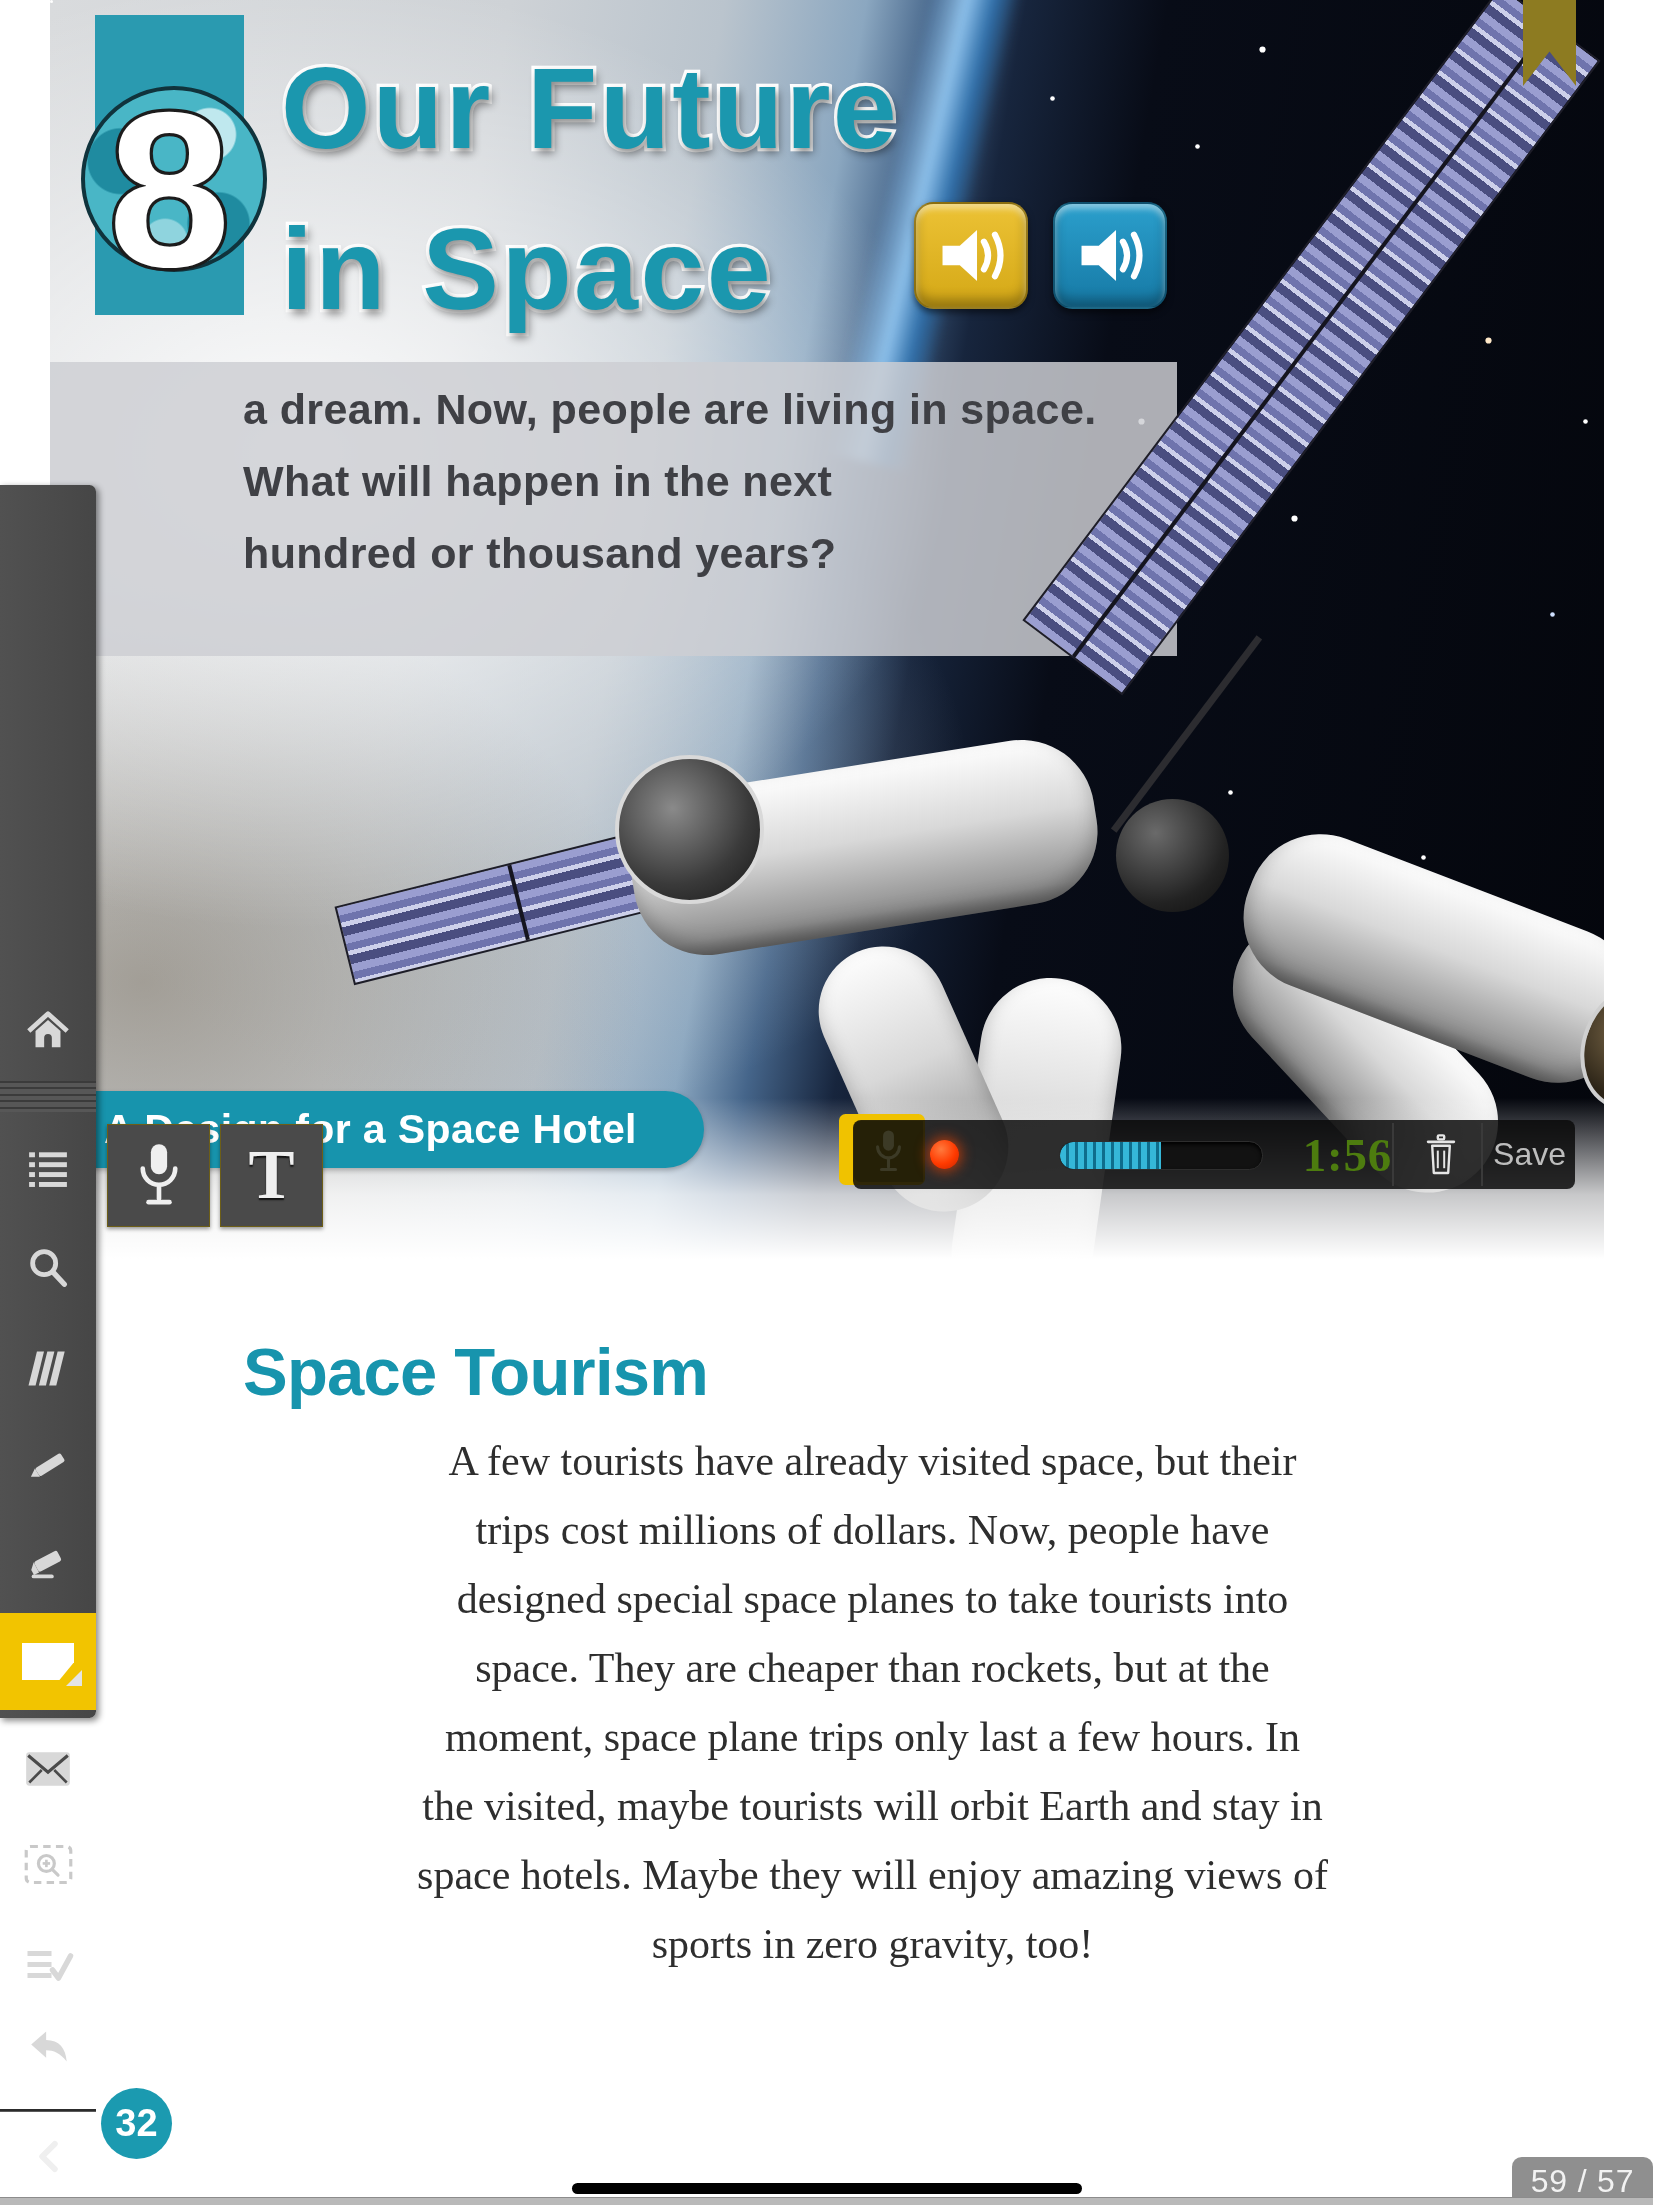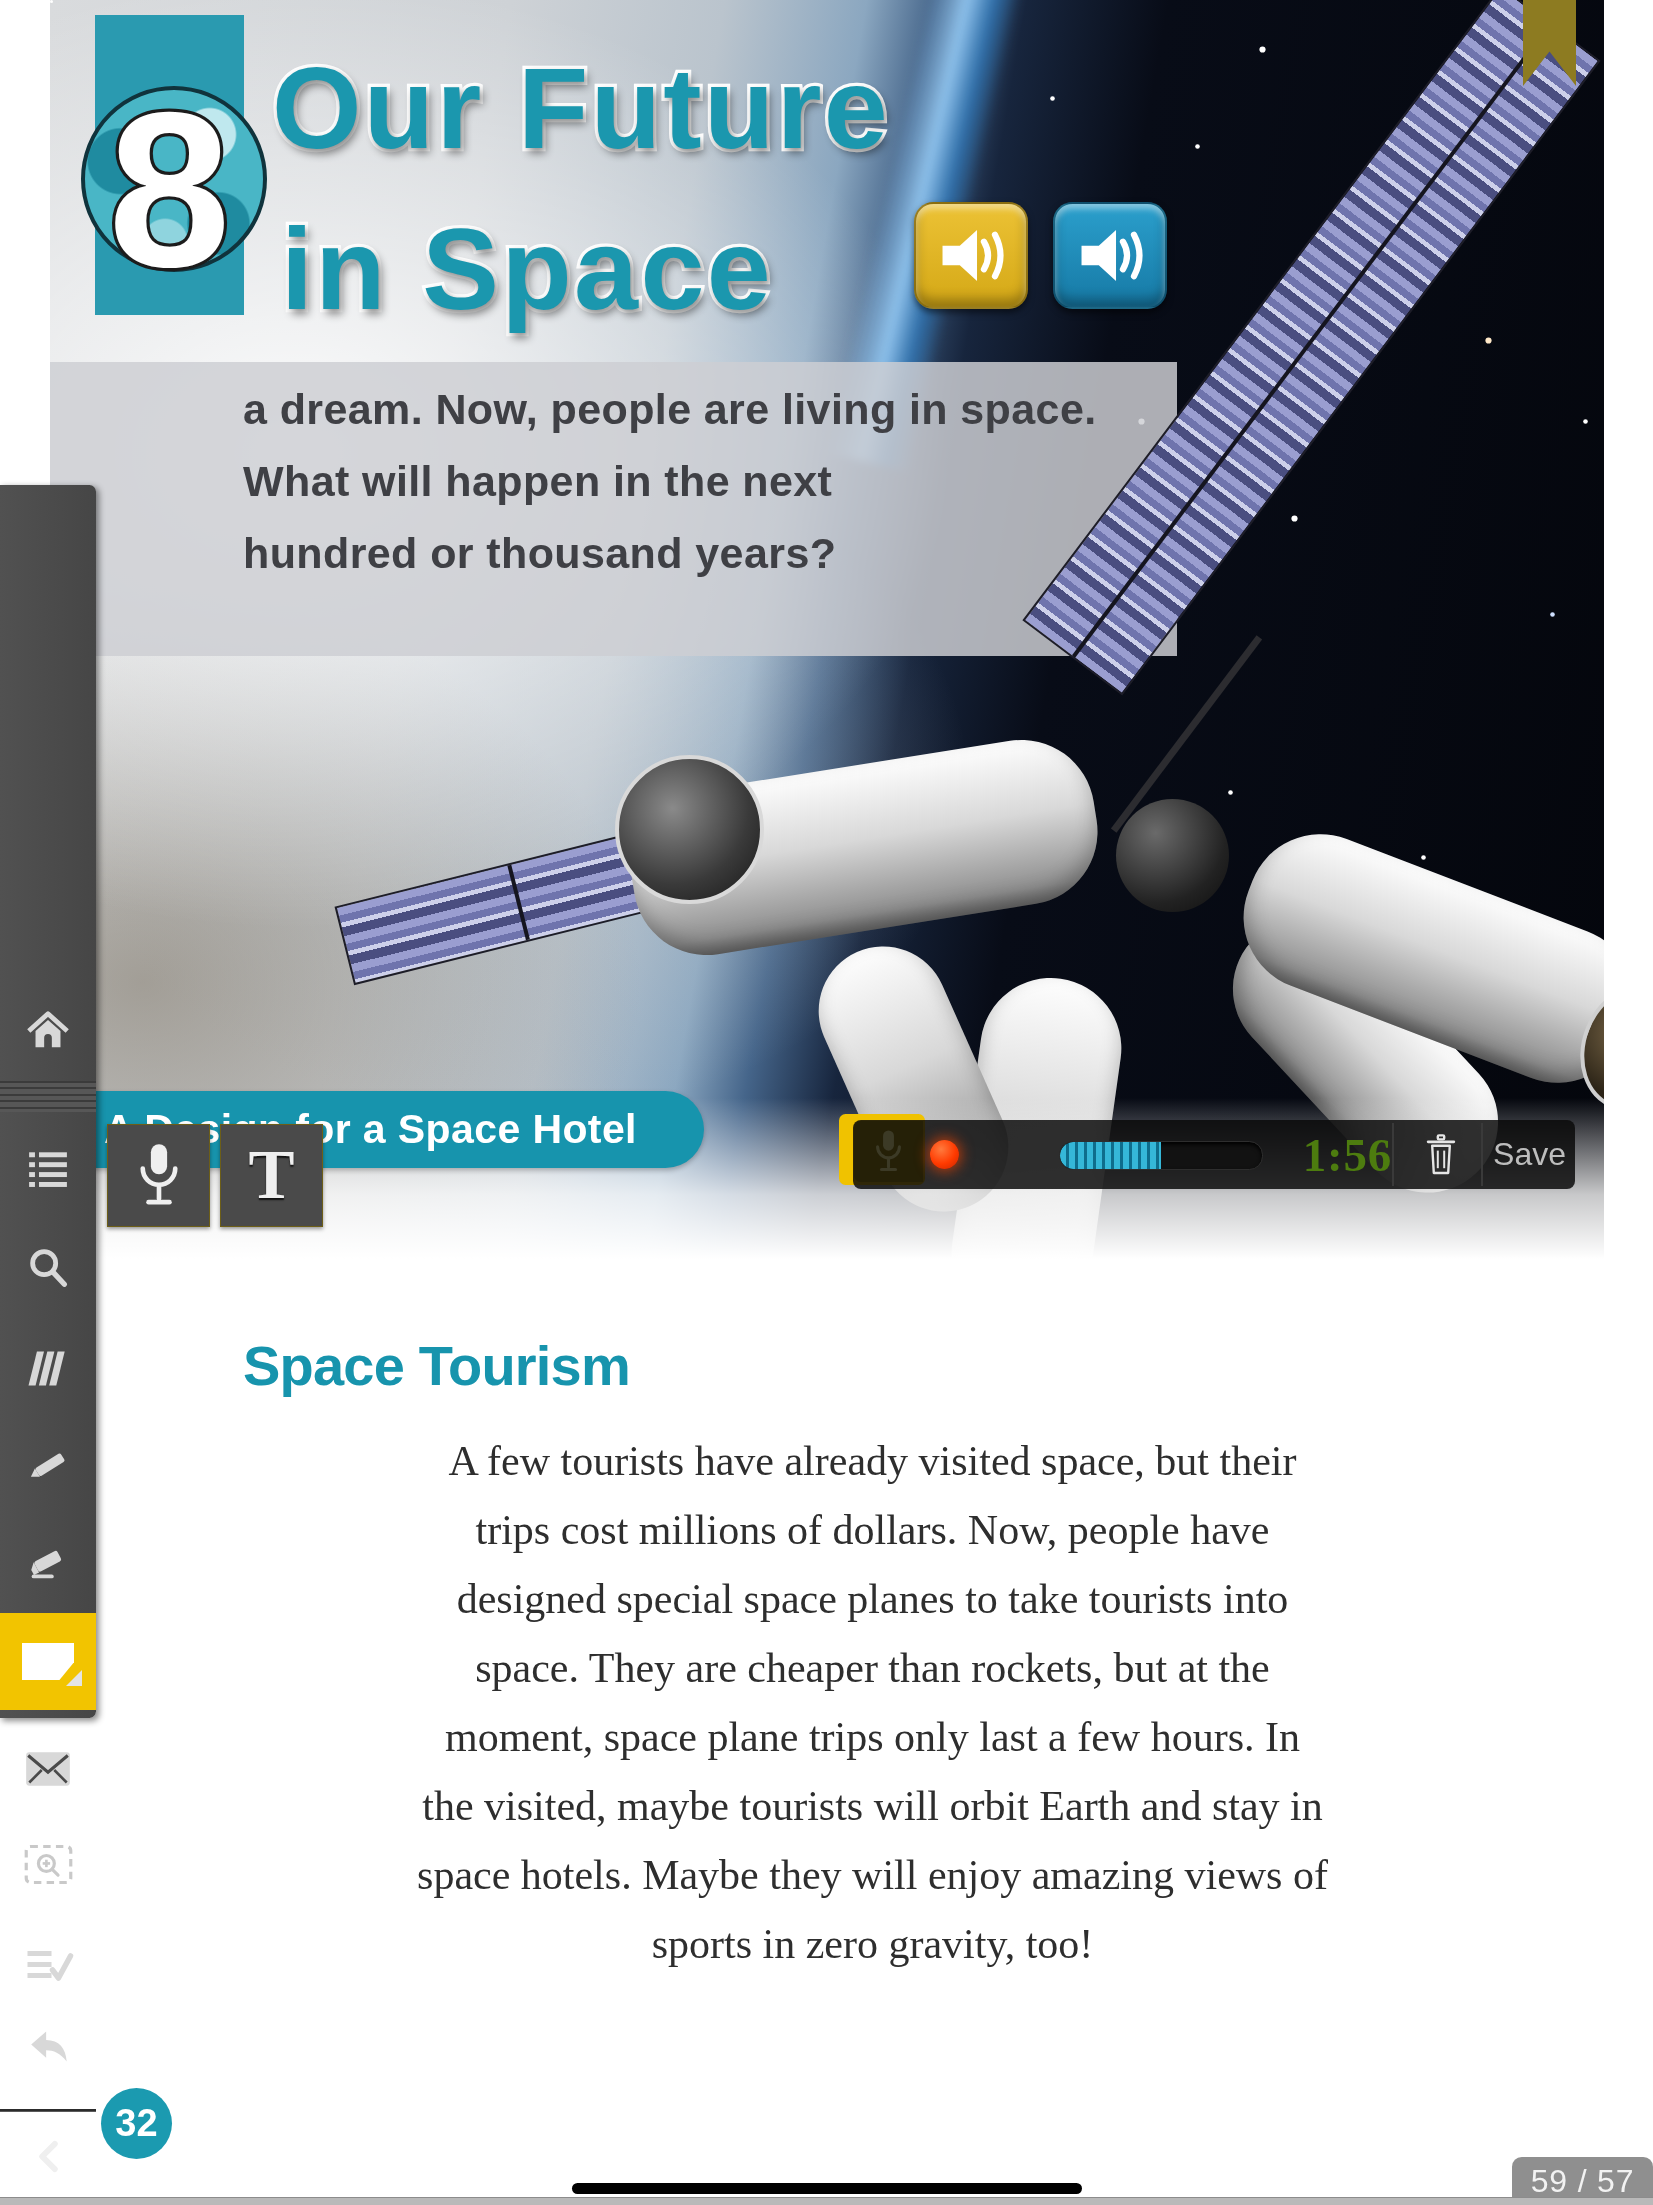--- a/index.html
+++ b/index.html
@@ -54,21 +54,21 @@
   #unitbadge{left:95px;top:14.5px;width:149px;height:300px;background:#2a9ab0;}
   #globe{left:-14.5px;top:71px;width:178px;height:178px;border-radius:50%;border:4px solid #10333c;
     background:radial-gradient(circle at 70% 25%,#bfe8ee 0 14%,rgba(0,0,0,0) 15%),
       radial-gradient(circle at 20% 40%,#1f8ba0 0 18%,rgba(0,0,0,0) 19%),
       radial-gradient(circle at 75% 75%,#1f8ba0 0 16%,rgba(0,0,0,0) 17%),
       radial-gradient(circle at 45% 85%,#8fd4de 0 12%,rgba(0,0,0,0) 13%),#49b6c6;}
   #unitnum{left:0;top:65px;width:149px;text-align:center;color:#fff;font-size:220px;line-height:1;
     font-weight:bold;-webkit-text-stroke:6.5px #1c1c1c;paint-order:stroke fill;}
   .titleline{color:#1b97ae;font-weight:bold;-webkit-text-stroke:6.5px #ffffff;paint-order:stroke fill;
     font-size:115px;letter-spacing:2.4px;text-shadow:3.2px 4.8px 8px rgba(0,0,0,.45);white-space:nowrap;}
-  #title1{left:272px;top:42px;}
+  #title1{left:281px;top:42px;}
   #title2{left:281px;top:184px;margin-top:19px;}
 
   
   .spk{width:110px;height:103px;border-radius:19.4px;border:2.4px solid rgba(0,0,0,.35);
     box-shadow:inset 0 4.8px 6.5px rgba(255,255,255,.45), inset 0 -8px 11.3px rgba(0,0,0,.3), 0 3.2px 6.5px rgba(0,0,0,.5);
     display:flex;align-items:center;justify-content:center;}
   #spkYellow{left:914px;top:202px;background:linear-gradient(#ecc235,#d4a816);}
   #spkBlue{left:1053px;top:202px;background:linear-gradient(#2b9fcc,#1679a5);}
 
   
@@ -96,21 +96,21 @@
   #progressFill{height:100%;border-radius:13.7px 0 0 13.7px;
     background:repeating-linear-gradient(90deg,#35b7d8 0 5.7px,#0e6d8c 5.7px 9px);}
   #recTime{position:absolute;left:426px;top:0;width:137px;height:69px;color:#4d7c0f;font-size:47px;
     font-weight:bold;display:flex;align-items:center;justify-content:center;letter-spacing:0.8px;font-family:Liberation Serif, serif;}
   .vdiv{position:absolute;top:3.2px;width:1.6px;height:63px;background:#3a3a3a;}
   #trashBtn{position:absolute;left:557px;top:11.3px;width:61px;height:47px;display:flex;align-items:center;justify-content:center;}
   #saveBtn{position:absolute;left:636px;top:0;width:81px;height:69px;display:flex;align-items:center;justify-content:center;
     color:#bdbdbd;font-size:32px;}
 
   
-  #heading{left:243px;top:1333px;color:#1794ad;font-size:56px;font-weight:bold;letter-spacing:-0.8px;}
+  #heading{left:243px;top:1333px;color:#1794ad;font-size:67px;font-weight:bold;letter-spacing:-0.8px;}
   #bodytext{left:243px;top:1427px;width:1259px;font-family:"Liberation Serif",serif;color:#2e2e2e;}
   .bline{font-size:42px;line-height:69px;white-space:nowrap;text-align:center;}
 
   
   #pagecircle{left:101px;top:2088px;width:71px;height:71px;border-radius:50%;background:#1b9ab0;
     display:flex;align-items:center;justify-content:center;color:#fff;font-size:38px;font-weight:bold;}
   #pagebadge{left:1512px;top:2157px;width:141px;height:48px;background:#8f8f8f;border-radius:9.7px 9.7px 0 0;
     display:flex;align-items:center;justify-content:center;color:#f2f2f2;font-size:32px;letter-spacing:0.8px;}
   #bottomstrip{left:0;top:2197px;width:1653px;height:8px;background:#b9b9b9;border-top:1.6px solid #8c8c8c;}
   #homeindicator{left:572px;top:2183px;width:510px;height:11.3px;border-radius:6.5px;background:#000;}

